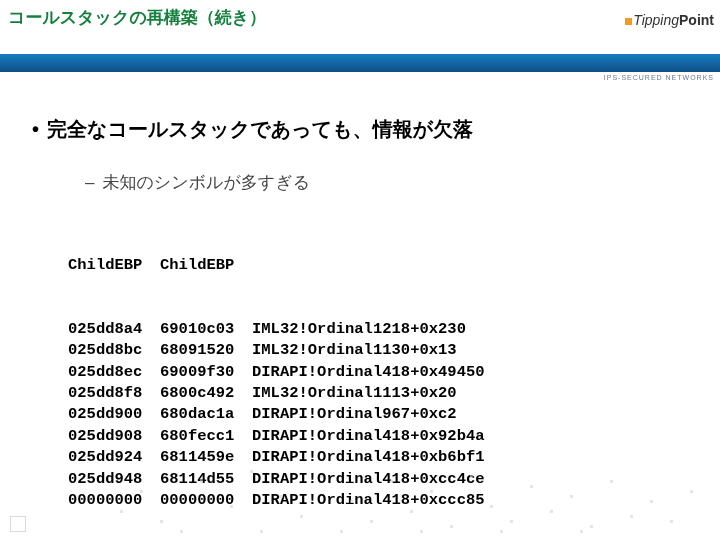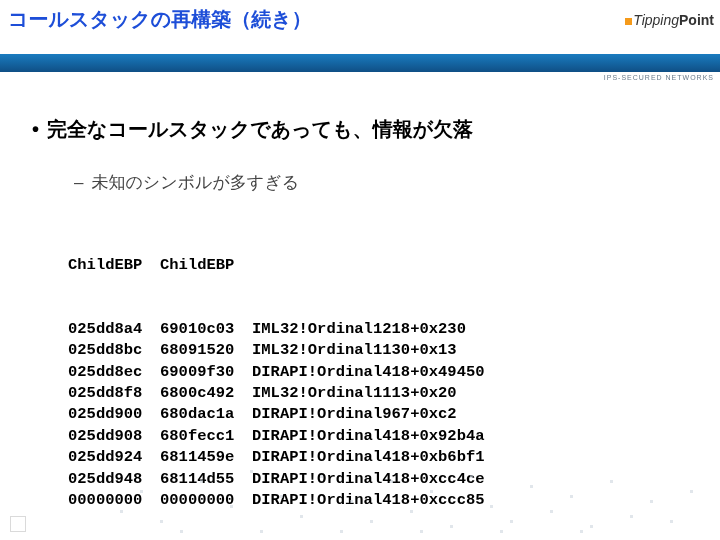--- a/index.html
+++ b/index.html
@@ -1,27 +1,27 @@
 <!DOCTYPE html>
 <html><head>
 <meta charset="utf-8">
 <style>
   html,body{margin:0;padding:0;width:720px;height:540px;background:#fff;font-family:"Hiragino Kaku Gothic ProN","Meiryo",Arial,sans-serif;overflow:hidden;position:relative}
   .slide{width:720px;height:540px;position:relative}
   .topbar{position:relative;height:54px;border-bottom:0}
-  .title{position:absolute;left:8px;top:6px;font-size:20px;font-weight:bold;color:#1d4ed8;white-space:nowrap}
+  .title{position:absolute;left:8px;top:6px;font-size:17px;font-weight:bold;color:#15803d;white-space:nowrap}
   .brand{position:absolute;right:6px;top:12px;font-size:14px;font-style:italic;color:#333}
   .brand b{font-style:normal;font-weight:bold}
   .brand .dot{display:inline-block;width:7px;height:7px;background:#f59a1a;border-radius:0;margin-right:1px;vertical-align:middle}
   .stripe{position:absolute;left:0;right:0;top:54px;height:18px;background:linear-gradient(#1a7cc0,#0f4f85)}
   .tag{position:absolute;right:6px;top:74px;font-size:7px;letter-spacing:1px;color:#6a7a8a}
   .content{position:absolute;left:32px;top:116px;right:20px}
   .b1{font-size:20px;font-weight:bold;color:#000;margin-bottom:28px}
   .b1 .bul{color:#000;margin-right:8px}
-  .b2{font-size:17px;color:#444;margin-left:42px;margin-bottom:18px}
+  .b2{font-size:17px;color:#444;margin-left:53px;margin-bottom:18px}
   .b2 .dash{margin-right:8px}
   .code{font-family:"Courier New",monospace;font-size:15.5px;font-weight:bold;line-height:1.38;color:#000;margin-left:36px;white-space:pre}
   .code .row span{display:inline-block}
   .c0{width:92px}
   .c1{width:92px}
   .c2{}
   .dots-bg{position:absolute;left:0;right:0;bottom:0;height:120px;pointer-events:none;opacity:0.55}
   .dots-bg svg{width:100%;height:100%}
   .glyph{position:absolute;left:10px;bottom:8px;width:14px;height:14px;border:1px solid #bbb;opacity:0.55}
 </style>

